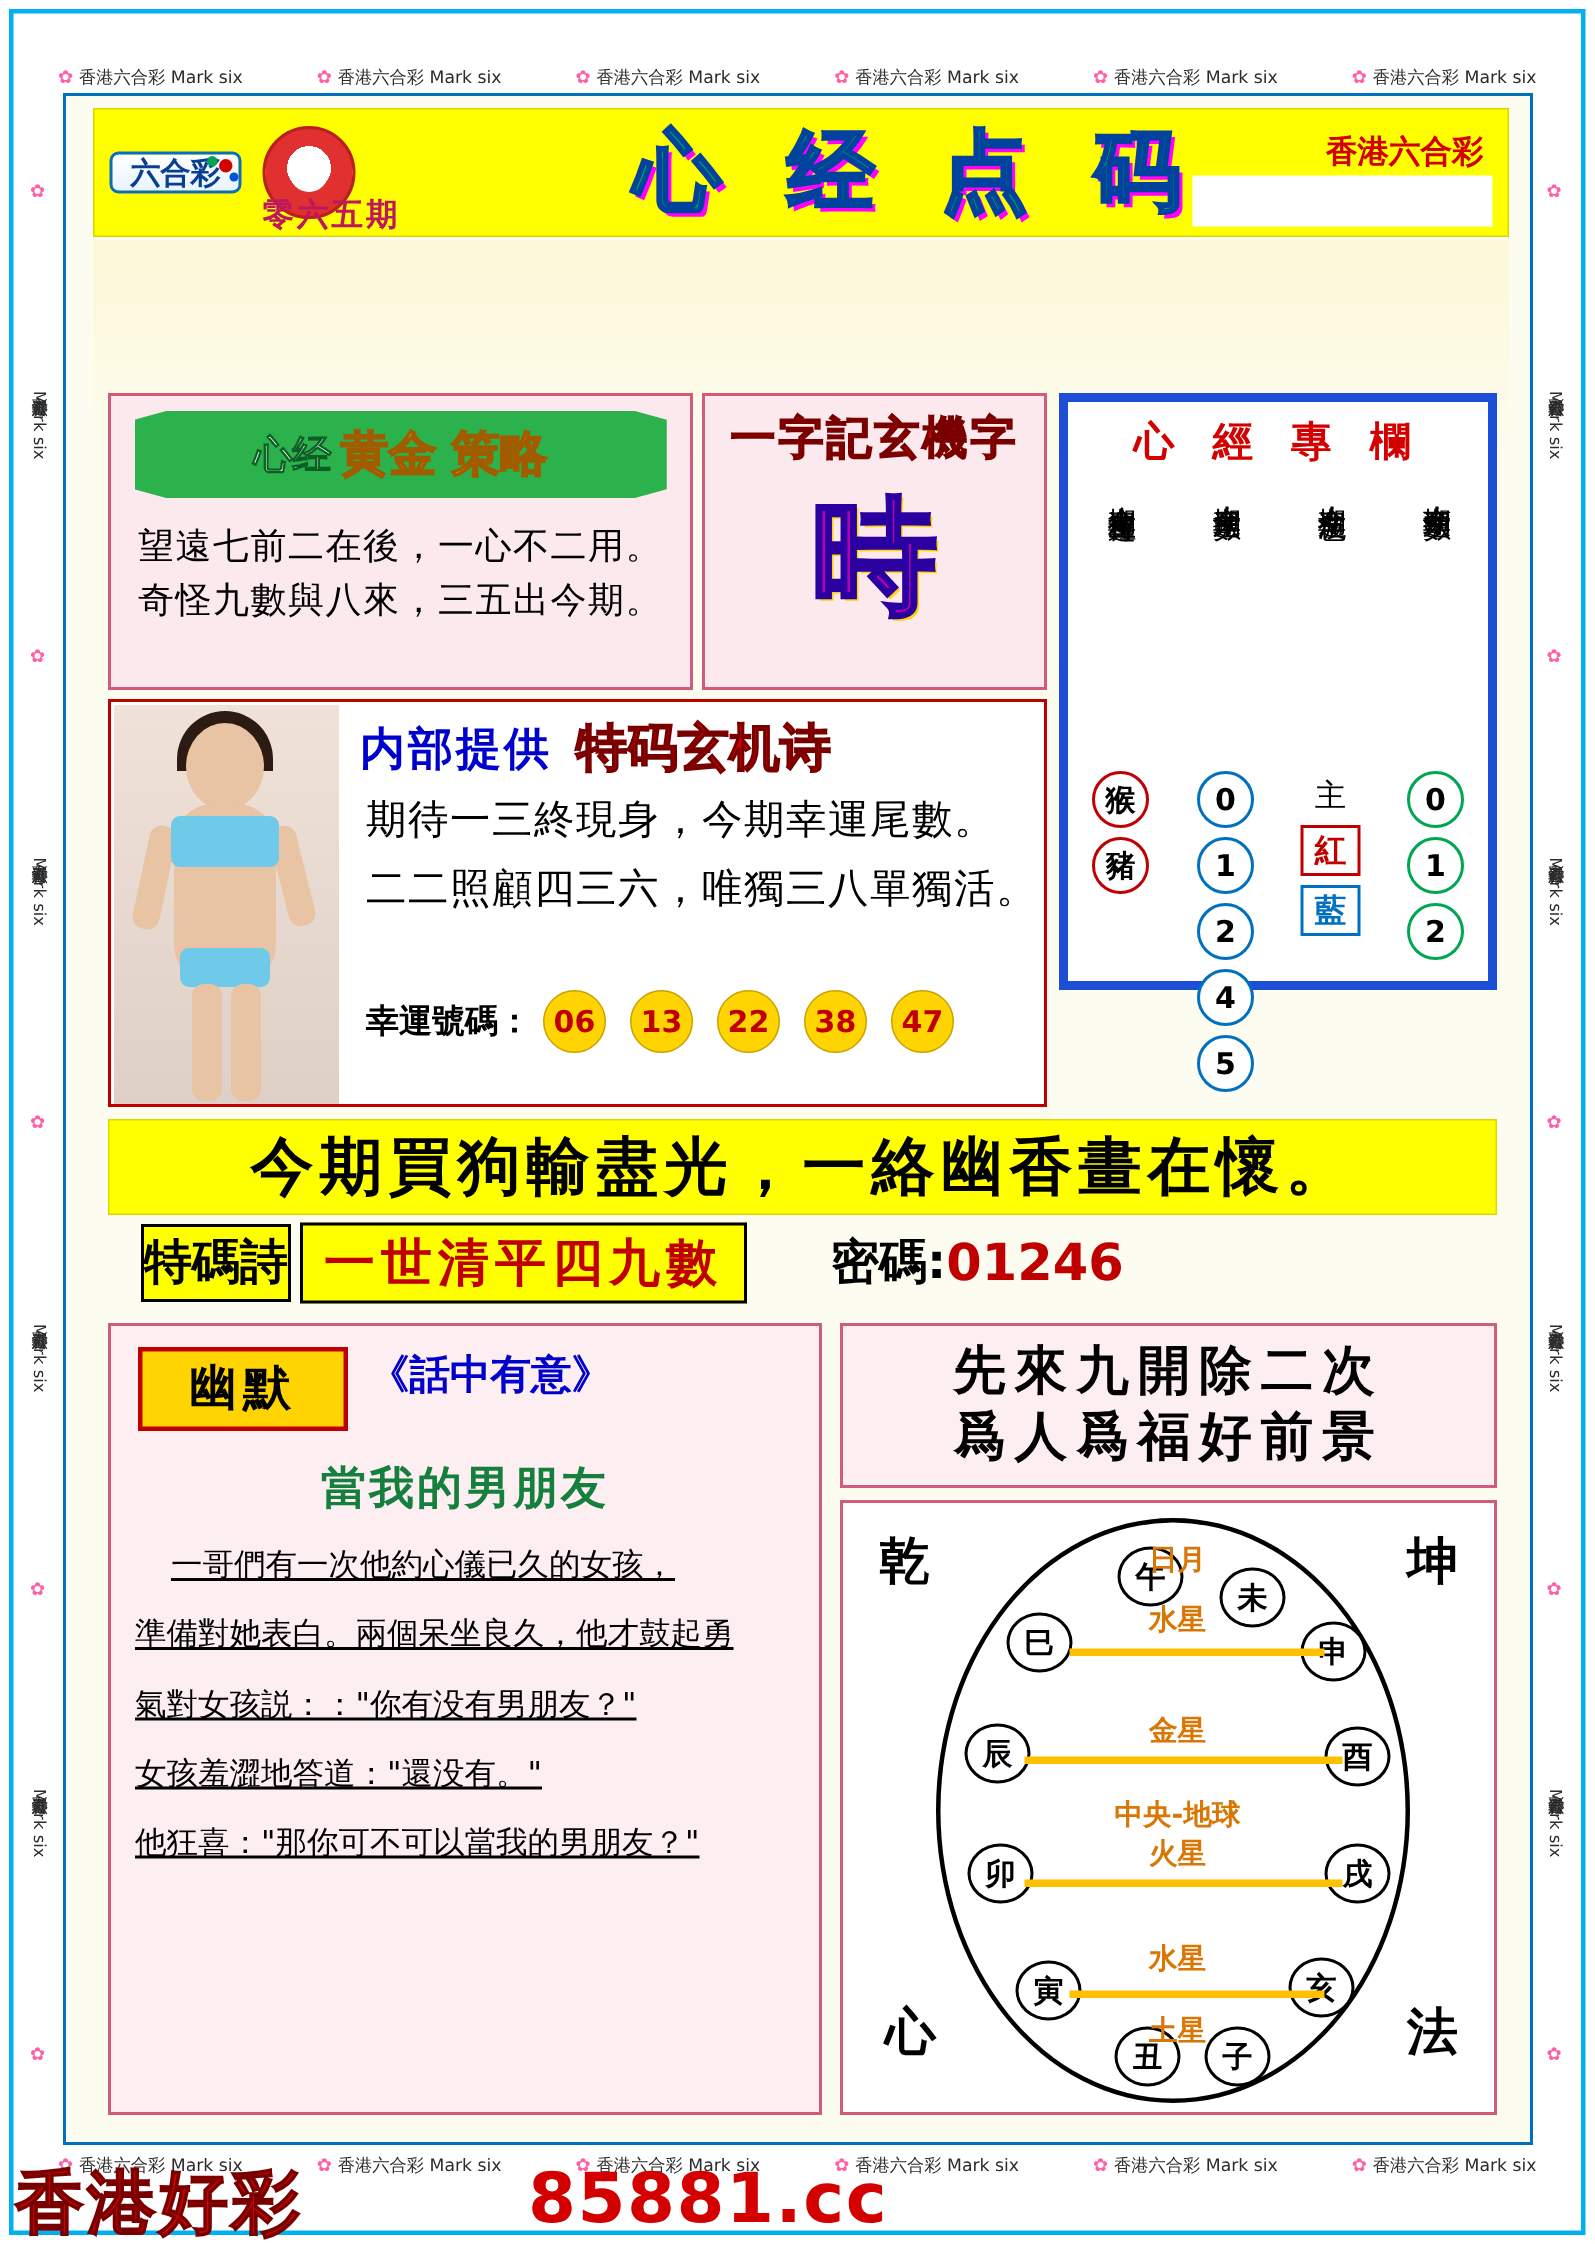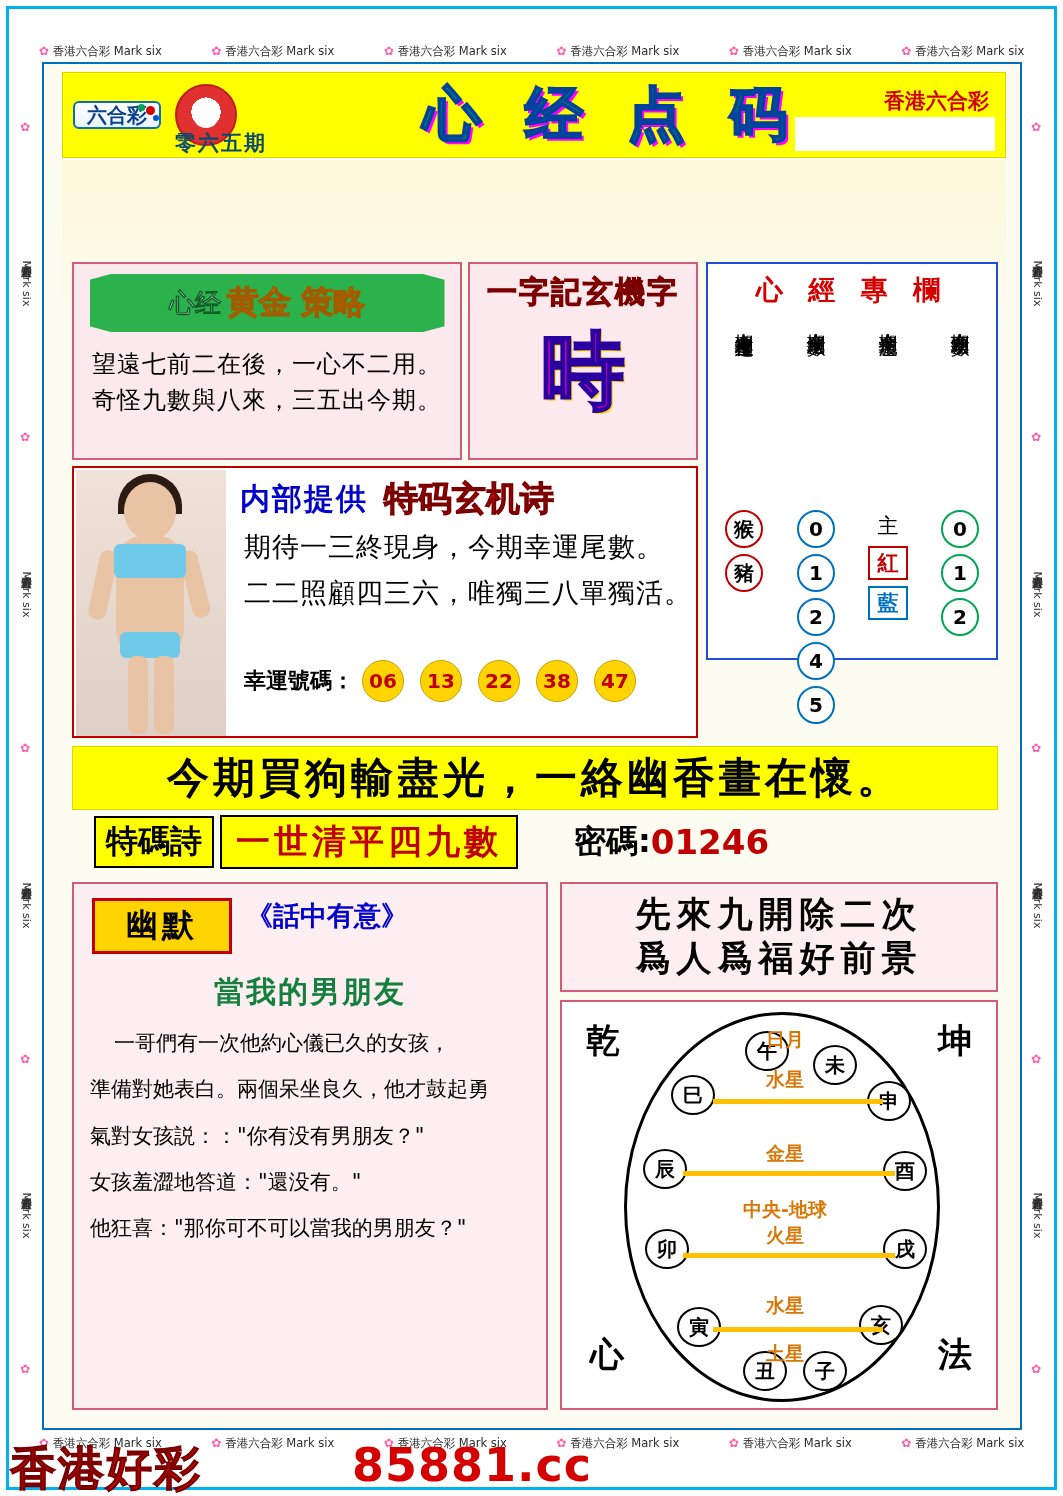--- a/index.html
+++ b/index.html
@@ -83,21 +83,21 @@
   }
   .emblem:after{
     content:"";position:absolute;left:50%;top:50%;width:26px;height:26px;
     transform:translate(-50%,-50%);
     background:#ffffff;border-radius:50%;
   }
   .emblem .flw{position:absolute;left:50%;top:50%;transform:translate(-50%,-50%);color:#e03030;font-size:20px;}
 
   .issue {
     position:absolute; left:112px; top:56px;
-    font-size:21px; color:#0c4a6e; font-weight:bold;
+    font-size:21px; color:#be185d; font-weight:bold;
     font-family:"DejaVu Sans",sans-serif;
     letter-spacing:2px;
   }
 
   .title-main {
     flex:1; text-align:center;
     font-size:58px; font-weight:bold; letter-spacing:12px;
     color:#00a651;
     -webkit-text-stroke:2px #00429e;
     text-shadow:3px 3px 0 #ff00ff, -1px -1px 0 #ffd400;
@@ -153,21 +153,21 @@
     display:flex;align-items:center;justify-content:center;
     font-size:84px;font-weight:bold;
     color:#b300b3;
     -webkit-text-stroke:2px #2b00a0;
     text-shadow:2px 2px 0 #ffd400;
   }
 
   
   .box-column {
     position:absolute; left:662px; top:198px; width:292px; height:398px;
-    background:#fff; border:2px solid #1d4ed8;
+    background:#fff; border:6px solid #1d4ed8;
   }
   .col-title{
     text-align:center;margin-top:8px;font-size:27px;font-weight:bold;color:#d40000;
     letter-spacing:8px;
   }
   .col-grid{display:flex;flex-direction:row-reverse;justify-content:space-around;margin-top:10px;}
   .col-item{width:62px;display:flex;flex-direction:column;align-items:center;}
   .col-label{
     writing-mode:vertical-rl;text-orientation:upright;
     font-size:19px;line-height:1.15;color:#000;letter-spacing:1px;height:186px;
@@ -231,21 +231,21 @@
     display:flex;align-items:center;justify-content:center;
   }
   .banner span{font-size:42px;font-weight:bold;color:#000;letter-spacing:4px;}
 
   
   .coderow{
     position:absolute;left:28px;top:750px;width:926px;height:56px;
     background:#fdfcf0; display:flex;align-items:center;
   }
   .code-tag{
-    background:#ffff00;border:2px solid #000;padding:2px 10px;
+    background:#ffff00;border:2px solid #000;padding:2px 0;
     font-size:32px;font-weight:bold;color:#000;margin-left:22px;
   }
   .code-poem{
     background:#ffff00;border:2px solid #000;margin-left:6px;padding:2px 14px;
     font-size:34px;font-weight:bold;color:#c00000;letter-spacing:4px;
   }
   .code-label{margin-left:56px;font-size:32px;font-weight:bold;color:#000;}
   .code-value{font-size:34px;font-weight:bold;color:#c00000;}
 
   
@@ -254,21 +254,21 @@
     background:#fdeef2;border:2px solid #d05b7a;
   }
   .humour-head{display:flex;margin:14px 0 0 18px;}
   .humour-plate{
     width:140px;height:56px;background:#ffd400;border:3px solid #c00000;
     display:flex;align-items:center;justify-content:center;
     font-size:32px;font-weight:bold;color:#000;letter-spacing:4px;
   }
   .humour-sub{margin-left:14px;font-size:27px;font-weight:bold;color:#0000cc;}
   .humour-title{text-align:center;margin-top:18px;font-size:30px;font-weight:bold;color:#15803d;letter-spacing:2px;}
-  .humour-body{margin:16px 16px 0 16px;}
+  .humour-body{margin:16px 16px 0 16px;text-decoration:underline;}
   .humour-body p{margin:0 0 18px 0;font-size:21px;color:#000;line-height:1.35;}
   .indent{ text-indent:24px; }
 
   
   .box-rpoem{
     position:absolute;left:516px;top:818px;width:438px;height:110px;
     background:#fdeef2;border:2px solid #d05b7a;
     display:flex;flex-direction:column;align-items:center;justify-content:center;
   }
   .box-rpoem div{font-size:35px;font-weight:bold;color:#000;letter-spacing:6px;line-height:1.25;}

